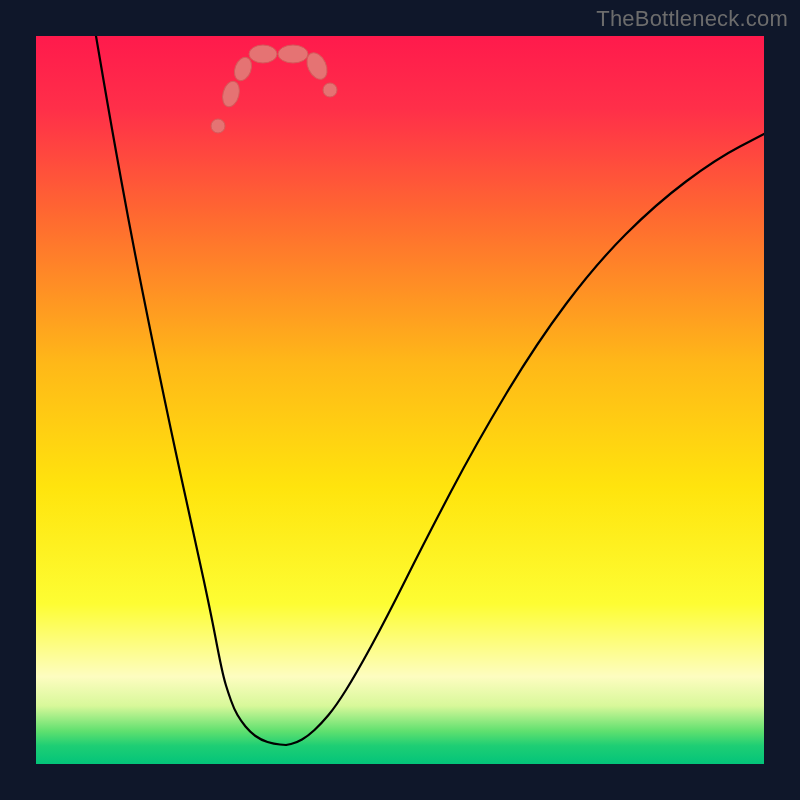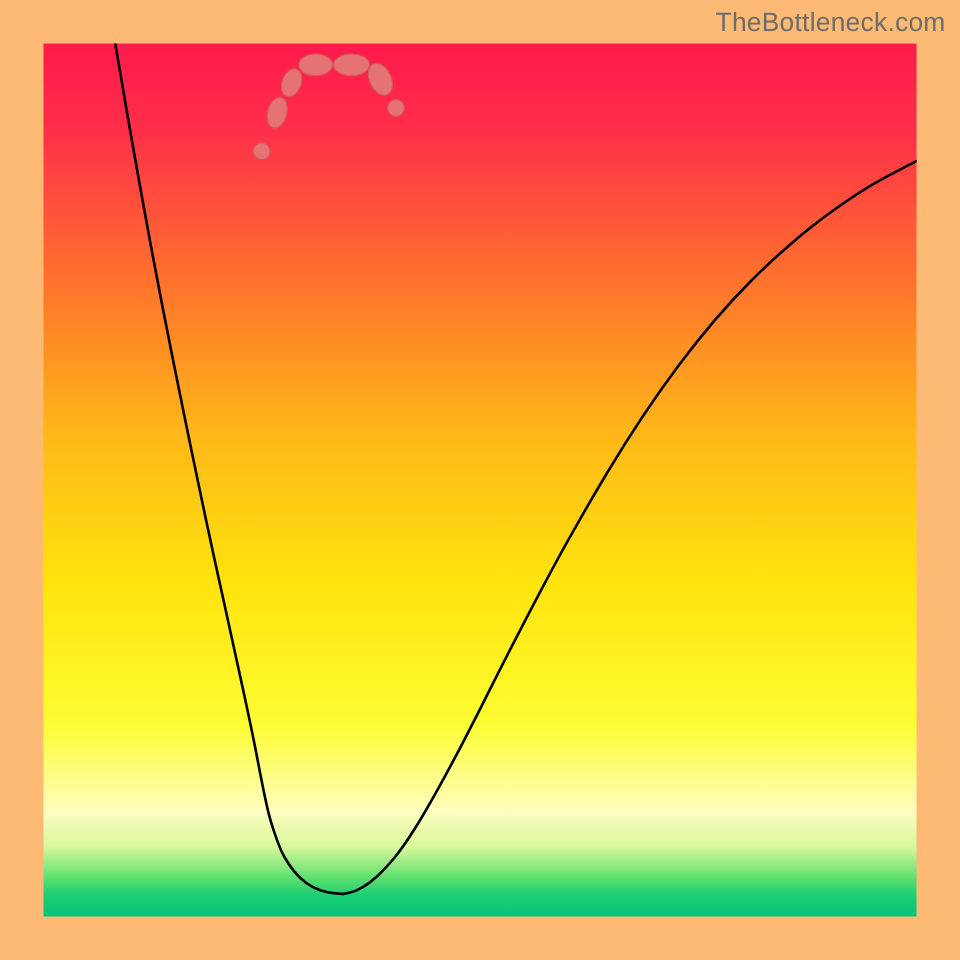--- a/index.html
+++ b/index.html
@@ -9,21 +9,21 @@
     height: 800px;
     background: #000;
     font-family: Arial, Helvetica, sans-serif;
   }
   .frame {
     position: absolute;
     top: 0;
     left: 0;
     width: 800px;
     height: 800px;
-    background: #fdba74;
+    background: #0f172a;
   }
   .plot {
     position: absolute;
     top: 36px;
     left: 36px;
     width: 728px;
     height: 728px;
     overflow: hidden;
   }
   .gradient {

